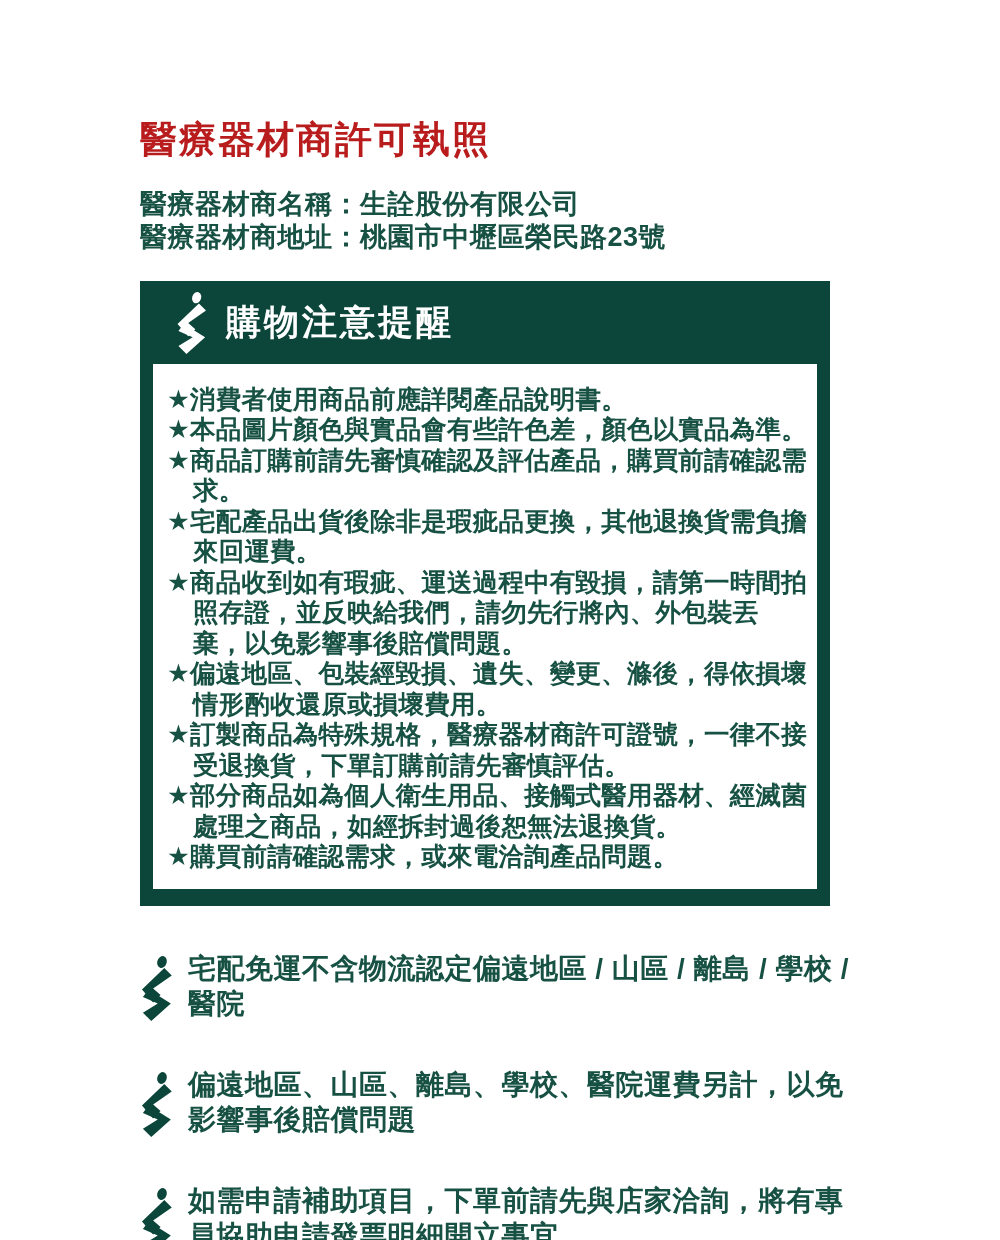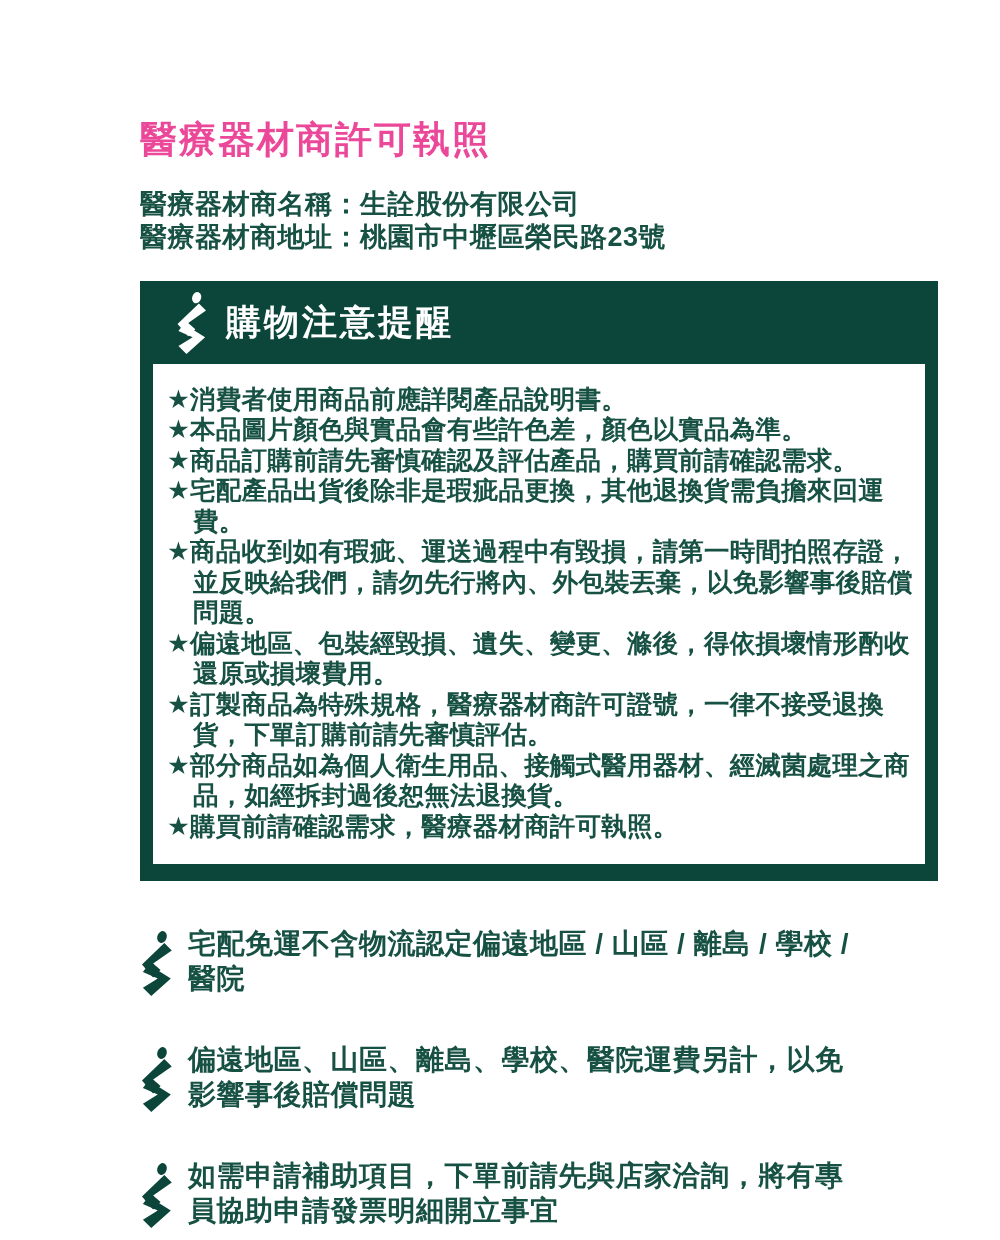--- a/index.html
+++ b/index.html
@@ -5,45 +5,45 @@
   html, body { margin: 0; padding: 0; background: #ffffff; }
   body {
     width: 1000px; height: 1240px; overflow: hidden;
     font-family: "Liberation Sans", "DejaVu Sans", sans-serif;
     color: #175143;
   }
   .page { width: 1000px; height: 1240px; box-sizing: border-box; padding: 94px 134px 0 140px; }
 
   .page-title {
     font-size: 37px; font-weight: 700; letter-spacing: 2px;
-    color: #ec4899; line-height: 42px;
+    color: #b91c1c; line-height: 42px;
   }
 
   .license-block { margin-top: 27px; }
   .license-line {
     font-size: 27px; font-weight: 700; line-height: 33px;
     letter-spacing: 0.5px; white-space: nowrap;
   }
 
   .notice-box {
-    margin-top: 27px; width: 798px; box-sizing: border-box;
+    margin-top: 27px; width: 690px; box-sizing: border-box;
     border: solid #0c463a; border-width: 0 13px 17px 13px;
     background: #ffffff;
   }
   .notice-header {
     background: #0c463a; height: 83px;
     display: flex; align-items: center; gap: 15px;
     padding-left: 17px; margin: 0 -1px; 
   }
   .notice-header .logo { flex: 0 0 auto; margin-top: 2px; }
   .notice-title {
     color: #ffffff; font-size: 35px; font-weight: 700; letter-spacing: 3px;
   }
   .notice-list {
-    list-style: none; margin: 0; padding: 20px 10px 23px 14px;
+    list-style: none; margin: 0; padding: 20px 10px 17px 14px;
     font-size: 25.5px; line-height: 30.5px; font-weight: 600;
     letter-spacing: 0.2px;
   }
   .notice-item { padding-left: 26px; text-indent: -26px; }
 
   .footer-notes { margin-top: 19px; }
   .footer-note {
     display: flex; align-items: flex-start; gap: 11px;
     margin-bottom: 23px;
     margin-top: 45px;
@@ -80,21 +80,21 @@
     </div>
     <ul class="notice-list">
       <li class="notice-item">★消費者使用商品前應詳閱產品說明書。</li>
       <li class="notice-item">★本品圖片顏色與實品會有些許色差，顏色以實品為準。</li>
       <li class="notice-item">★商品訂購前請先審慎確認及評估產品，購買前請確認需求。</li>
       <li class="notice-item">★宅配產品出貨後除非是瑕疵品更換，其他退換貨需負擔來回運費。</li>
       <li class="notice-item">★商品收到如有瑕疵、運送過程中有毀損，請第一時間拍照存證，並反映給我們，請勿先行將內、外包裝丟棄，以免影響事後賠償問題。</li>
       <li class="notice-item">★偏遠地區、包裝經毀損、遺失、變更、滌後，得依損壞情形酌收還原或損壞費用。</li>
       <li class="notice-item">★訂製商品為特殊規格，醫療器材商許可證號，一律不接受退換貨，下單訂購前請先審慎評估。</li>
       <li class="notice-item">★部分商品如為個人衛生用品、接觸式醫用器材、經滅菌處理之商品，如經拆封過後恕無法退換貨。</li>
-      <li class="notice-item">★購買前請確認需求，醫療器材商許可執照。</li>
+      <li class="notice-item">★購買前請確認需求，或來電洽詢產品問題。</li>
     </ul>
   </div>
 
   <div class="footer-notes">
 
     <div class="footer-note">
       <span class="logo">
         <svg width="44" height="67" viewBox="0 0 46 72" fill="#0c463a" xmlns="http://www.w3.org/2000/svg">
           <ellipse cx="30.5" cy="7.5" rx="5" ry="6.5" transform="rotate(18 30.5 7.5)"></ellipse>
           <path d="M33 14 L9 37 L21 51 L29 43 L21 36 L41 22 Z"></path>

